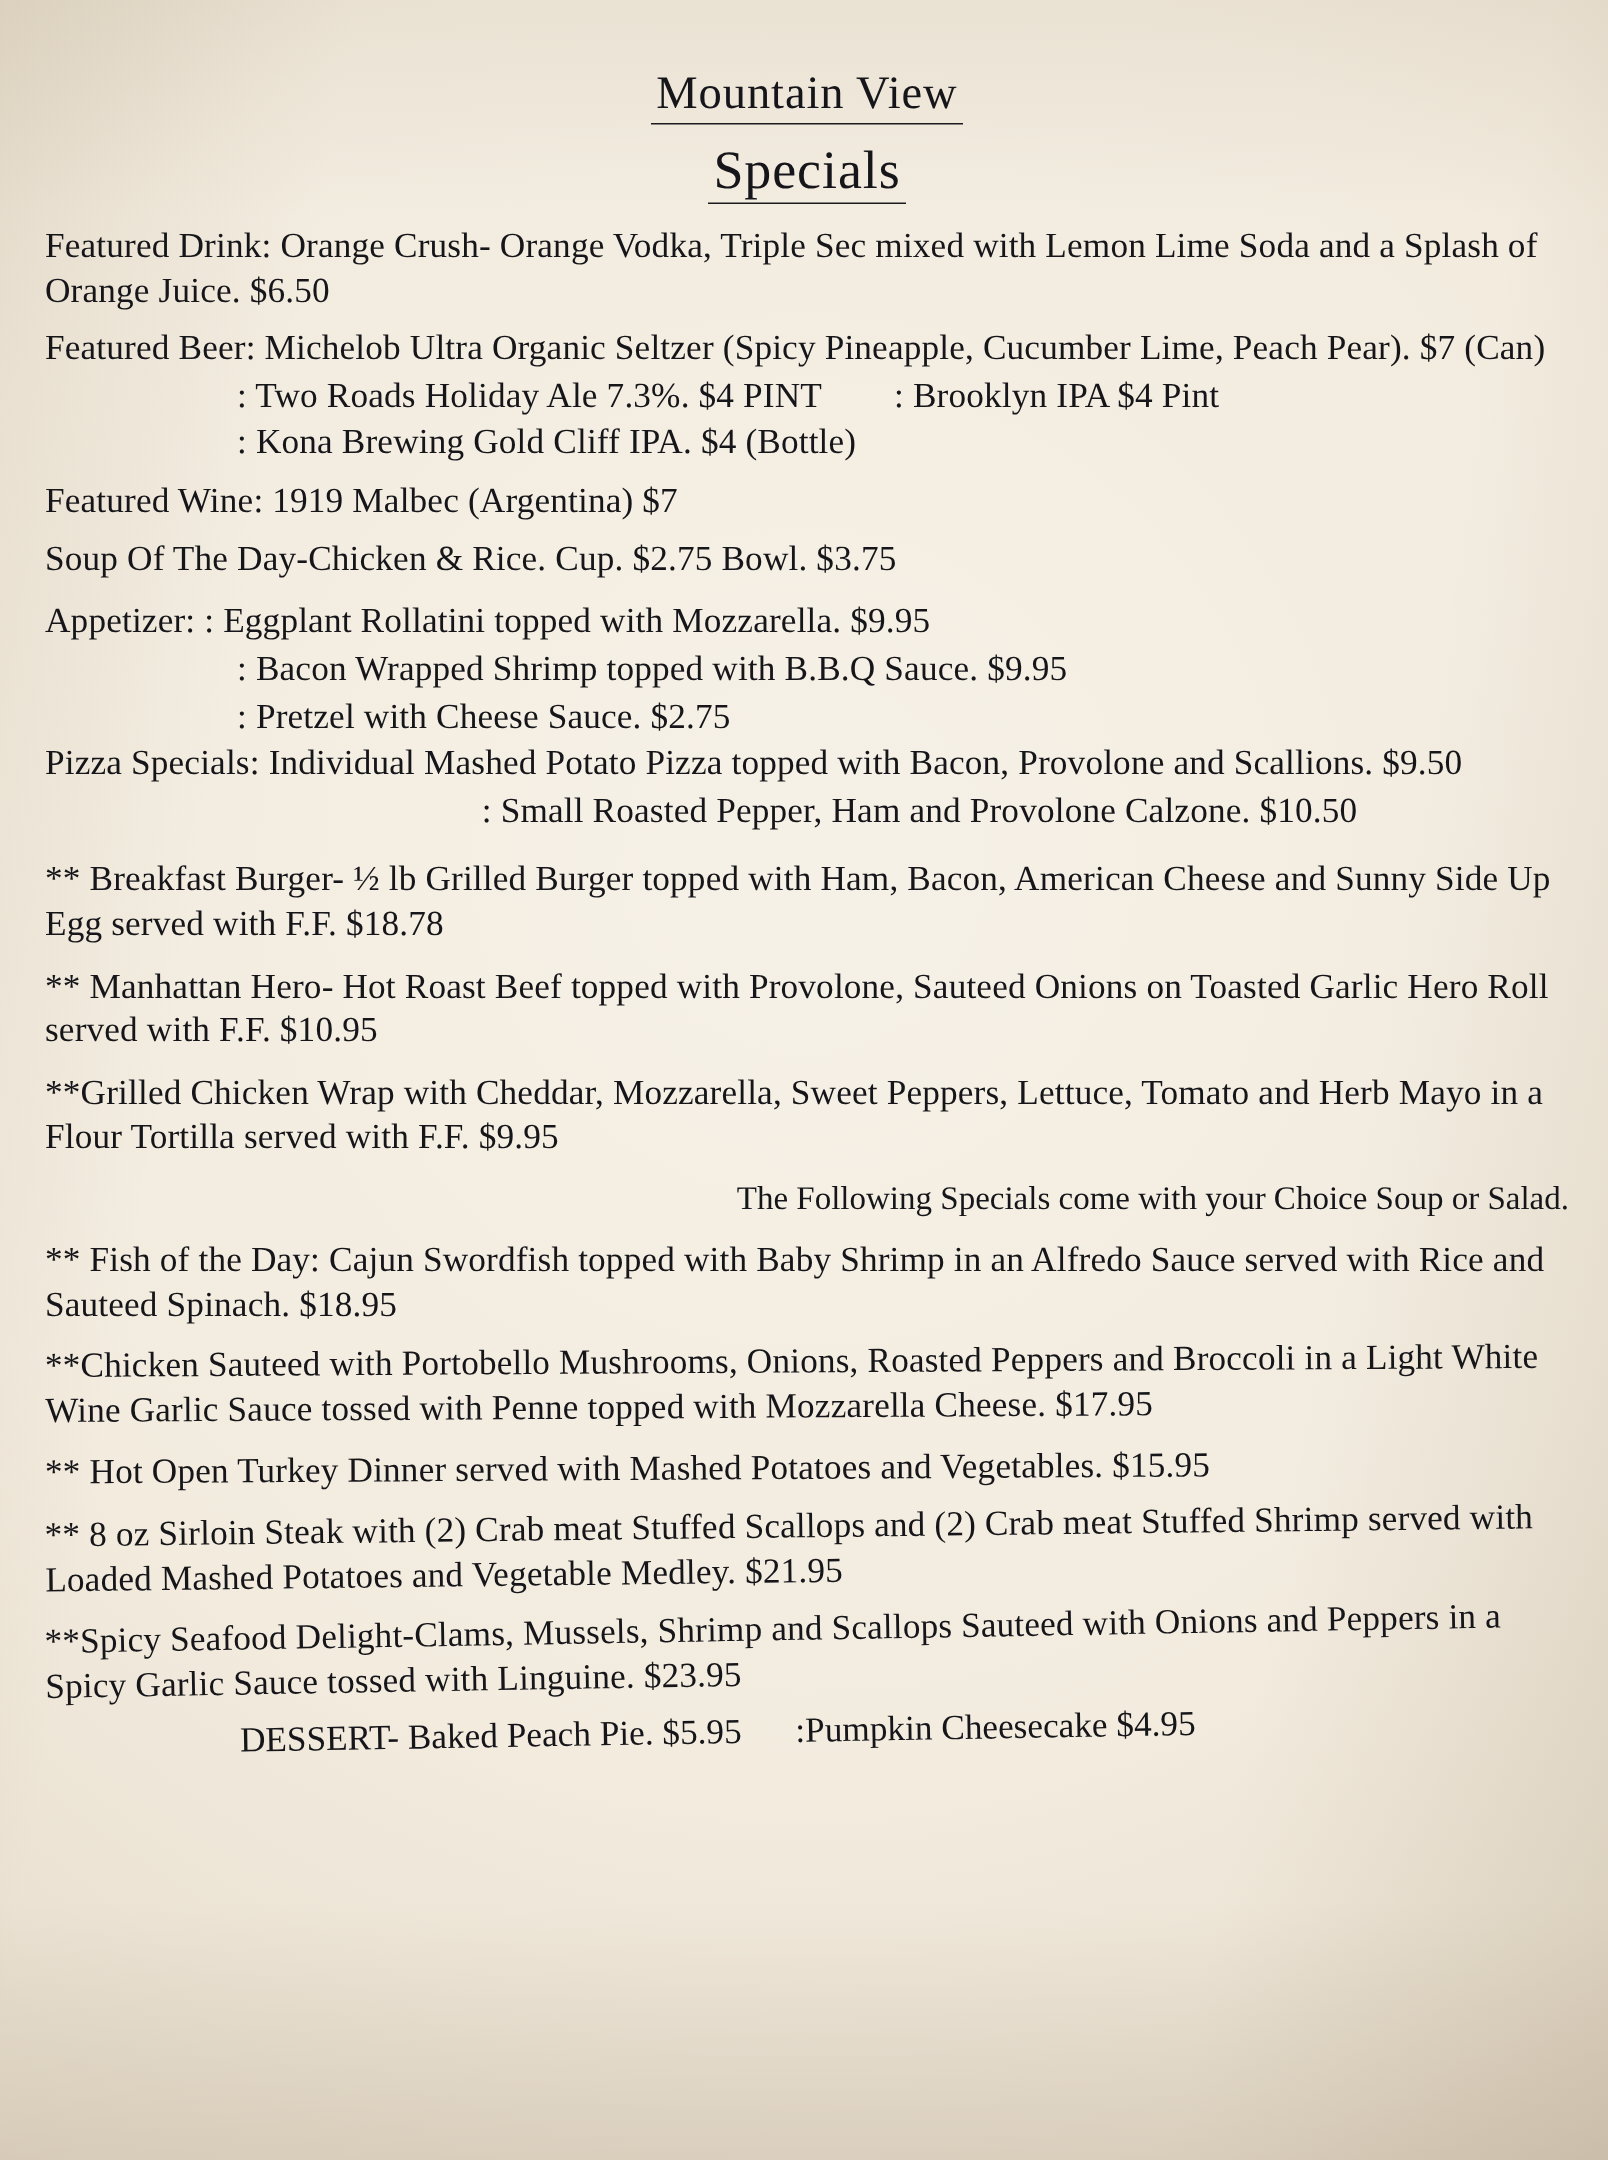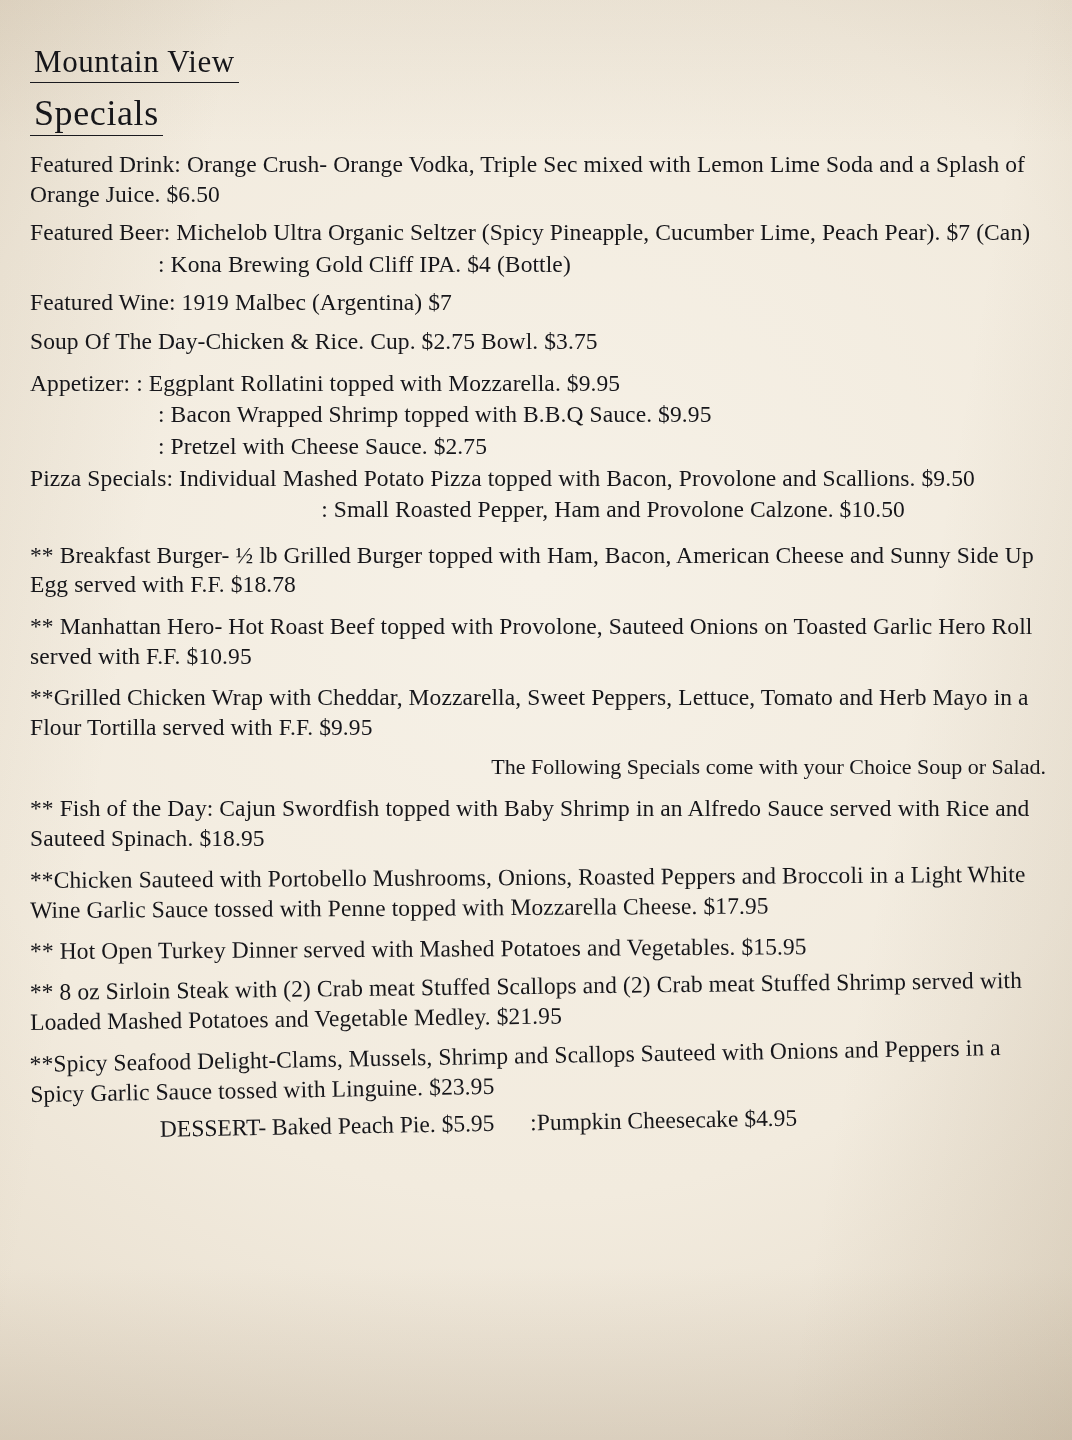--- a/index.html
+++ b/index.html
@@ -32,20 +32,21 @@
     pointer-events: none;
   }
   .sheet {
     position: absolute;
     inset: 0;
     padding: 44px 26px 20px 30px;
     box-sizing: border-box;
   }
 
   .title-block {
+    text-align: center;
     margin-bottom: 14px;
   }
   .title-line {
     display: inline-block;
     font-size: 31px;
     letter-spacing: 0.6px;
     line-height: 1.18;
     border-bottom: 1.6px solid #1a1a1f;
     padding: 0 4px 1px 4px;
   }
@@ -104,20 +105,24 @@
     <div class="title-line second">Specials</div>
   </div>
 
   <p class="block">
     <span class="lead">Featured Drink</span><span>: Orange Crush- Orange Vodka, Triple Sec mixed with Lemon Lime Soda and a Splash of Orange Juice. $6.50</span>
   </p>
 
   <p class="block tight">
     <span class="lead">Featured Beer</span><span>: Michelob Ultra Organic Seltzer (Spicy Pineapple, Cucumber Lime, Peach Pear).  $7 (Can)</span>
   </p>
+  <div class="block tight two-col-line">
+    <span>: Two Roads Holiday Ale 7.3%. $4 PINT</span>
+    <span>: Brooklyn IPA  $4 Pint</span>
+  </div>
   <p class="block indent-1">: Kona Brewing Gold Cliff IPA. $4 (Bottle)</p>
 
   <p class="block">
     <span class="lead">Featured Wine</span><span>: 1919 Malbec (Argentina)  $7</span>
   </p>
 
   <p class="block gap-md">
     <span class="lead">Soup Of The Day</span><span>-Chicken &amp; Rice.    Cup. $2.75 Bowl. $3.75</span>
   </p>
 

